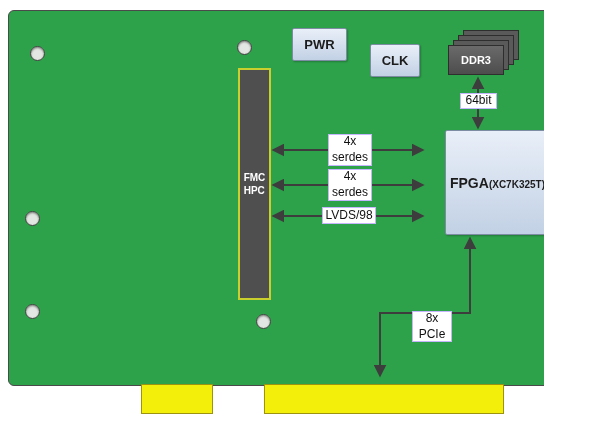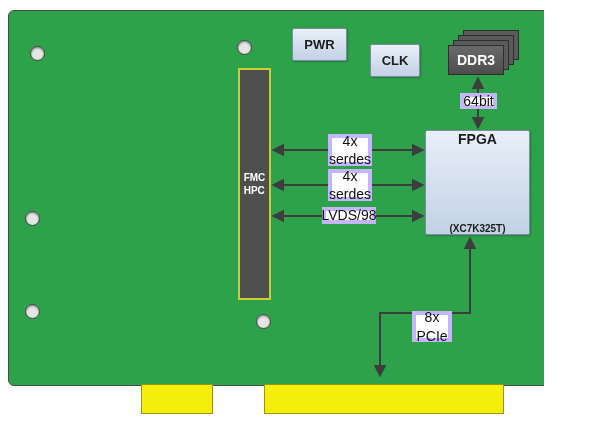--- a/index.html
+++ b/index.html
@@ -21,48 +21,48 @@
   }
   
   .chipbox {
     position:absolute; box-sizing:border-box;
     border:1px solid #7d8ca3; border-radius:2px;
     background:linear-gradient(180deg,#e9eff8 0%, #c2d1e5 100%);
     display:flex; align-items:center; justify-content:center;
     color:#1c1c1c; box-shadow:1px 1px 2px rgba(0,0,0,.25);
   }
   .smallchip { width:55px; height:33px; font-size:13px; font-weight:700; }
-  #fpga { left:425px; top:130px; width:105px; height:105px; flex-direction:column;justify-content:space-between; }
+  #fpga { left:445px; top:130px; width:105px; height:105px; flex-direction:row; }
   #fpga .l1 { font-size:14px; font-weight:700; }
   #fpga .l2 { font-size:10px; font-weight:700; margin-top:3px; }
   
   #fmc {
     position:absolute; left:238px; top:68px; width:33px; height:232px;
     box-sizing:border-box; background:#4f4f4f; border:2px solid #c9cf2c;
     display:flex; align-items:center; justify-content:center;
     color:#ffffff; font-size:10px; font-weight:700; text-align:left;
     white-space:pre-line; line-height:1.35;
   }
   
   #ddr3-stack { position:absolute; left:448px; top:30px; width:72px; height:46px; }
   .ddr-chip {
     position:absolute; width:56px; height:30px; box-sizing:border-box;
     background:#5a5a5a; border:1px solid #2e2e2e;
   }
   .ddr-front {
     display:flex; align-items:center; justify-content:center;
-    color:#ffffff; font-size:14px; font-weight:700;
+    color:#ffffff; font-size:11px; font-weight:700;
     background:linear-gradient(180deg,#6a6a6a,#4d4d4d);
   }
   
   .bus-label {
     position:absolute; box-sizing:border-box;
-    background:#ffffff; border:4px solid #c4b5fd;
+    background:#ffffff; border:1px solid #c4b5fd;
     display:flex; align-items:center; justify-content:center;
-    font-size:14px; color:#111; text-align:center;
+    font-size:12px; color:#111; text-align:center;
     white-space:pre-line; line-height:1.3; padding:1px 2px;
   }
   
   .edge-tab {
     position:absolute; box-sizing:border-box; height:30px; top:384px;
     background:#f4ee0b; border:1px solid #9c9410;
   }
   #edge-short { left:141px; width:72px; }
   #edge-long  { left:264px; width:240px; }
   

